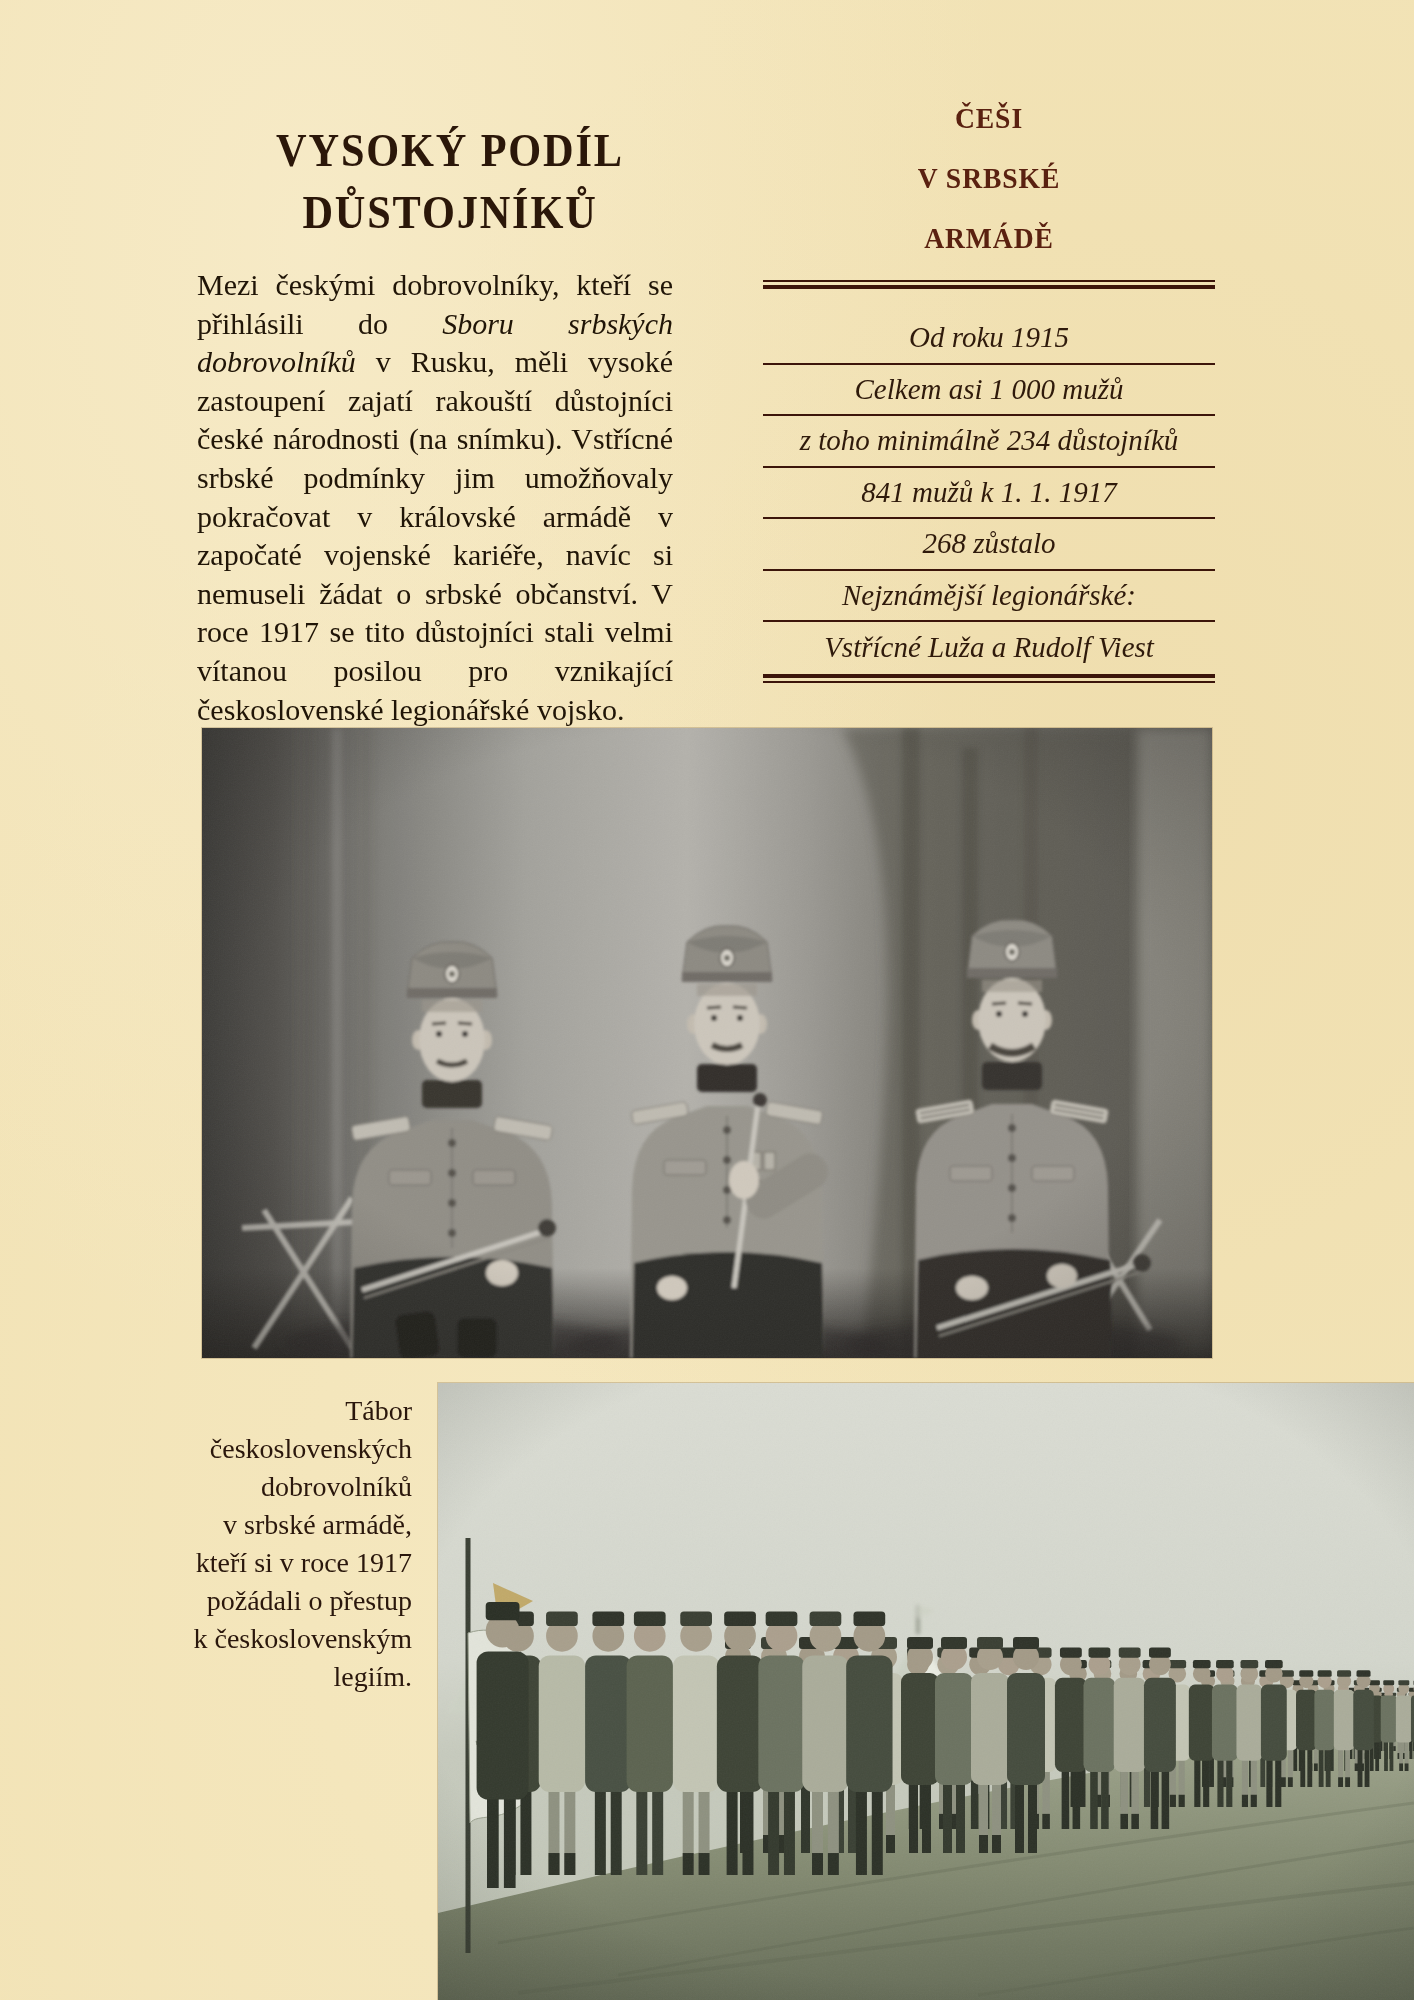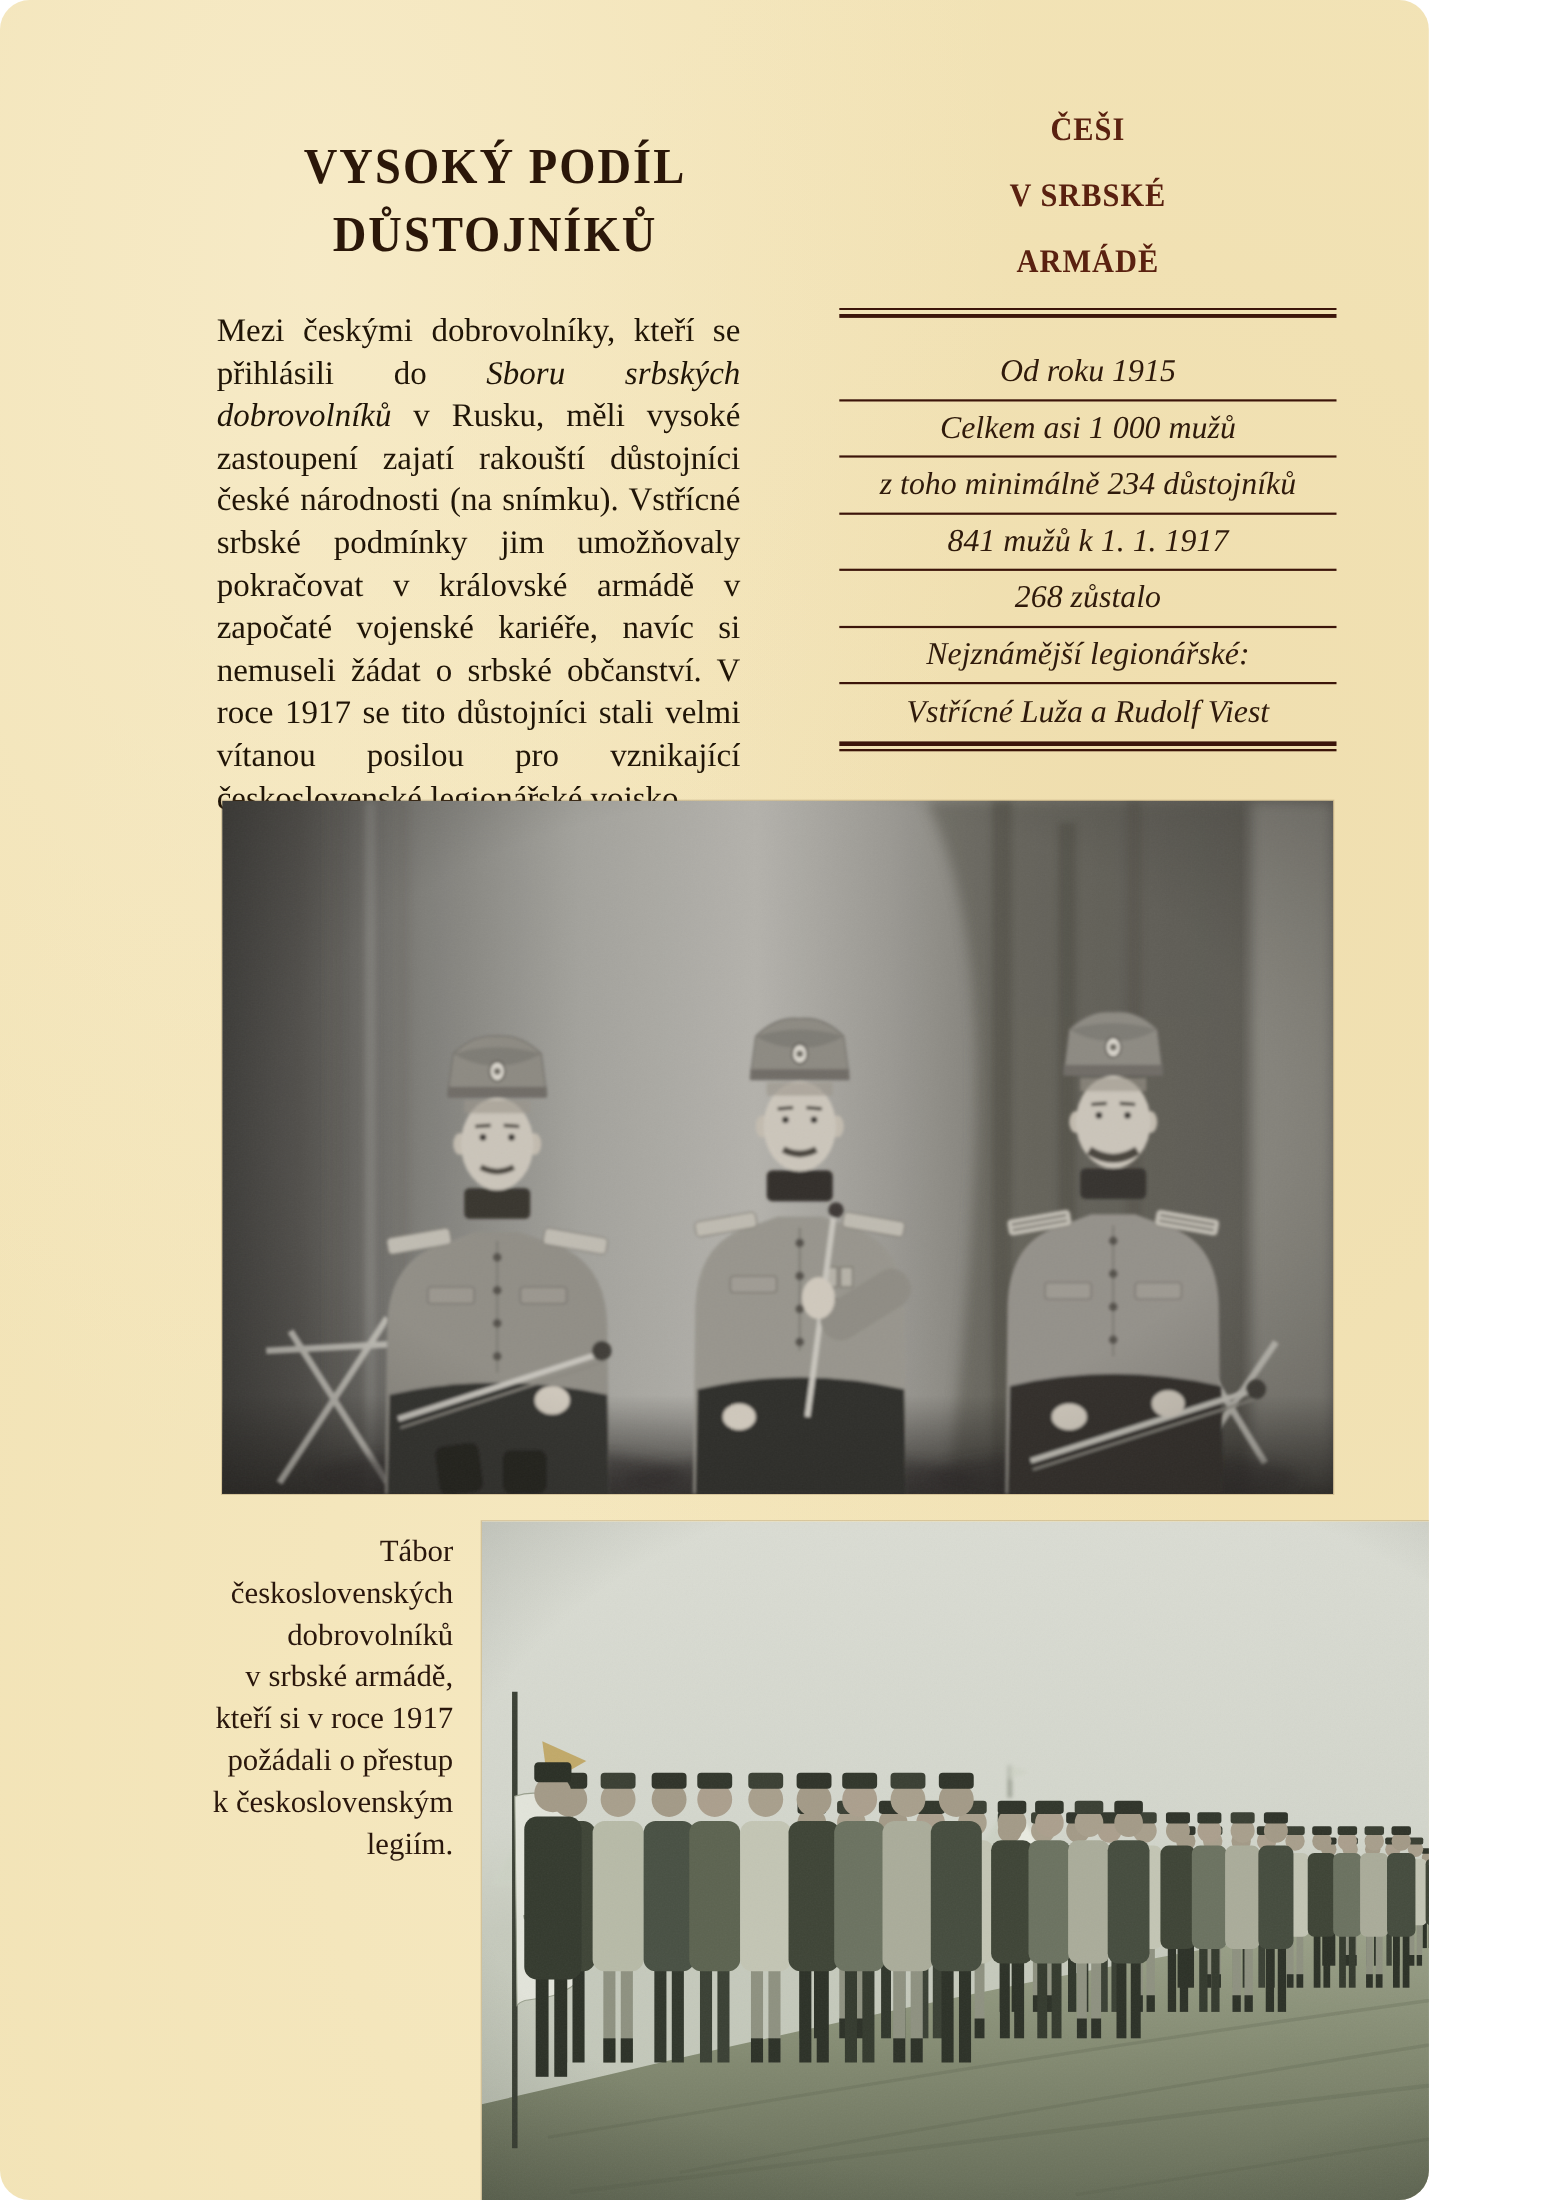--- a/index.html
+++ b/index.html
@@ -1,38 +1,37 @@
 <!DOCTYPE html>
 <html lang="cs"><head>
 <meta charset="utf-8">
 <style>
   html,body{margin:0;padding:0;}
   .page{
     position:relative;
-    width:1299px;height:2000px;
+    width:1414px;height:2000px;
     overflow:hidden;
     background-color:#f2e3b6;
     background-image:
       radial-gradient(at 22% 12%, rgba(250,240,212,.55) 0, rgba(250,240,212,0) 45%),
       radial-gradient(at 78% 38%, rgba(236,216,165,.45) 0, rgba(236,216,165,0) 50%),
       radial-gradient(at 38% 78%, rgba(248,236,200,.5) 0, rgba(248,236,200,0) 55%);
     font-family:"Liberation Serif", serif;
     color:#241608;
-    border-radius:27px;
   }
   
   .left-title{
     position:absolute;left:200px;top:120px;width:500px;
     margin:0;text-align:center;
     font-size:46px;line-height:62px;font-weight:bold;
     color:#2b1709;letter-spacing:2px;
   }
   .tline{display:block;transform:scaleX(.92);transform-origin:center;}
   .intro{
-    position:absolute;left:197px;top:282px;width:476px;margin:0;
+    position:absolute;left:197px;top:266px;width:476px;margin:0;
     font-size:30px;line-height:38.6px;
     text-align:justify;text-justify:inter-word;
     color:#201507;
   }
   .intro em{font-style:italic;}
   
   .infobox{position:absolute;left:763px;top:88px;width:452px;}
   .infobox-title{
     margin:0;height:180px;text-align:center;
     font-size:30px;line-height:60px;font-weight:bold;

